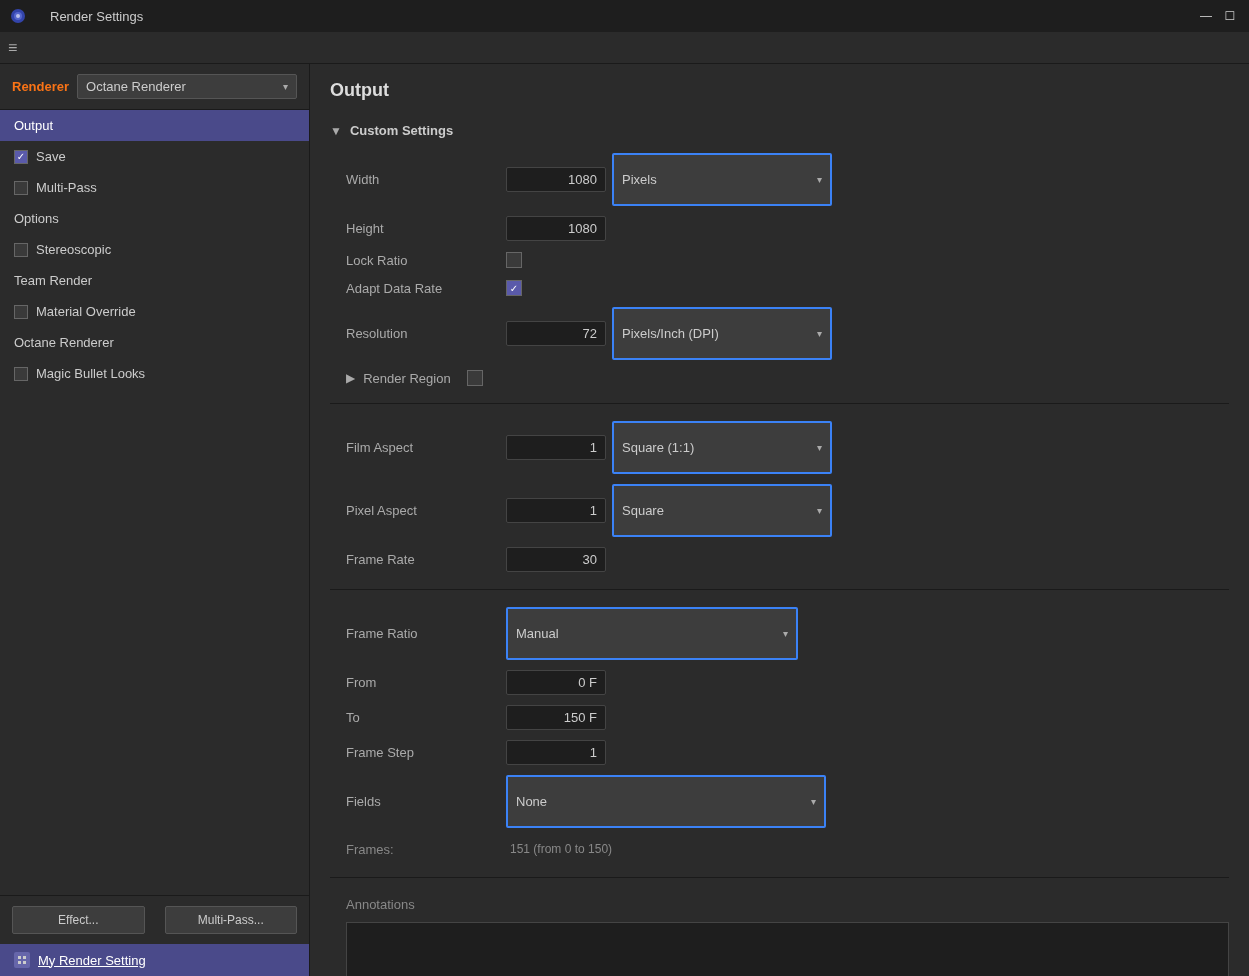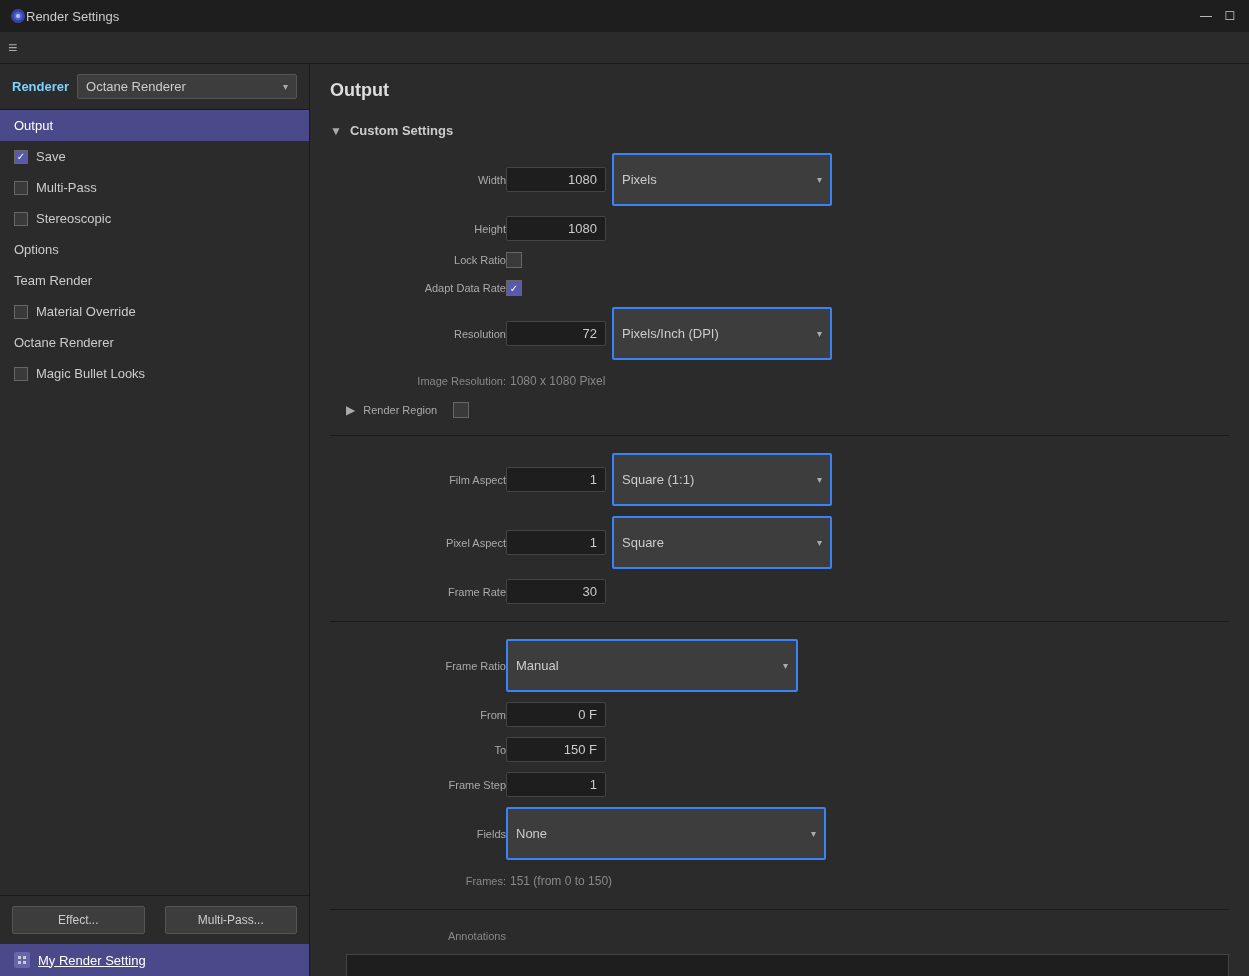--- a/index.html
+++ b/index.html
@@ -18,21 +18,21 @@
       height: 32px;
       background: #1e1e1e;
       display: flex;
       align-items: center;
       padding: 0 10px;
       justify-content: space-between;
     }
     .title-bar-left {
       display: flex;
       align-items: flex-end;
-      gap: 0;
+      gap: 24px;
     }
     .title-bar-icon {
       width: 16px;
       height: 16px;
     }
     .title-bar-title {
       color: #cccccc;
       font-size: 13px;
     }
     .title-bar-controls {
@@ -80,21 +80,21 @@
       flex-direction: column;
     }
     .renderer-row {
       display: flex;
       align-items: center;
       padding: 10px 12px;
       gap: 8px;
       border-bottom: 1px solid #1a1a1a;
     }
     .renderer-label {
-      color: #7dd3fc;
+      color: #f97316;
       font-size: 13px;
       font-weight: bold;
     }
     .renderer-select {
       flex: 1;
       background: #3d3d3d;
       border: 1px solid #555;
       color: #cccccc;
       padding: 4px 8px;
       font-size: 13px;
@@ -223,23 +223,22 @@
     }
     .form-row {
       display: flex;
       align-items: center;
       padding: 5px 0;
       min-height: 28px;
     }
     .form-label {
       width: 160px;
       color: #aaaaaa;
-      font-size: 11px;
+      font-size: 13px;
       flex-shrink: 0;
-      text-align: right;
     }
     .form-input {
       width: 100px;
       background: #1e1e1e;
       border: 1px solid #444;
       color: #cccccc;
       padding: 4px 8px;
       font-size: 13px;
       text-align: right;
       border-radius: 2px;
@@ -370,26 +369,26 @@
         <span class="sidebar-item-label">Save</span>
       </div>
 
       <div class="sidebar-item">
         <div class="sidebar-item-checkbox"></div>
         <span class="sidebar-item-label">Multi-Pass</span>
       </div>
 
 
       <div class="sidebar-item">
+        <span class="sidebar-item-label">Options</span>
+      </div>
+
+      <div class="sidebar-item">
         <div class="sidebar-item-checkbox"></div>
         <span class="sidebar-item-label">Stereoscopic</span>
-      </div>
-
-      <div class="sidebar-item">
-        <span class="sidebar-item-label">Options</span>
       </div>
 
       <div class="sidebar-item">
         <span class="sidebar-item-label">Team Render</span>
       </div>
 
       <div class="sidebar-item">
         <div class="sidebar-item-checkbox"></div>
         <span class="sidebar-item-label">Material Override</span>
       </div>
@@ -462,24 +461,20 @@
 
         <div class="form-row">
           <span class="form-label">Resolution</span>
           <input class="form-input" type="text" value="72" style="">
           <div class="form-select">
             <span>Pixels/Inch (DPI)</span>
             <span class="form-select-arrow">▾</span>
           </div>
         </div>
 
-        <div class="form-row">
-          <span class="form-label" style="color:#888;">Image Resolution:</span>
-          <span class="form-static">1080 x 1080 Pixel</span>
-        </div>
 
         <div class="render-region-row">
           <span class="render-region-arrow">▶</span>
           <span class="form-label" style="width:auto; margin-right:8px;">Render Region</span>
           <div class="form-checkbox"></div>
         </div>
 
       </div>
 
       <div class="divider"></div>

